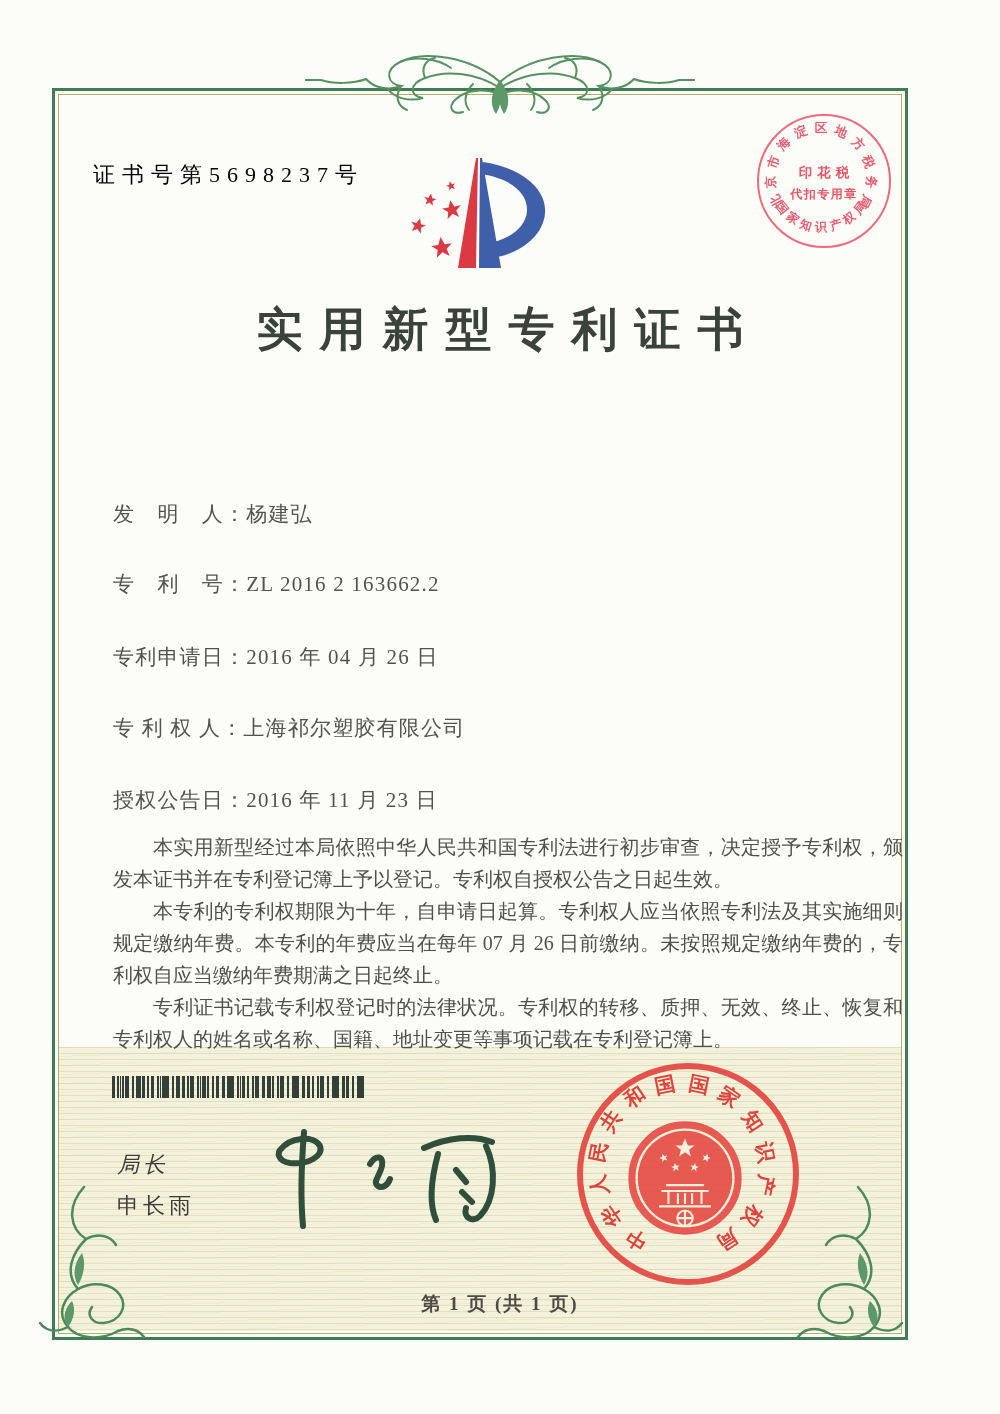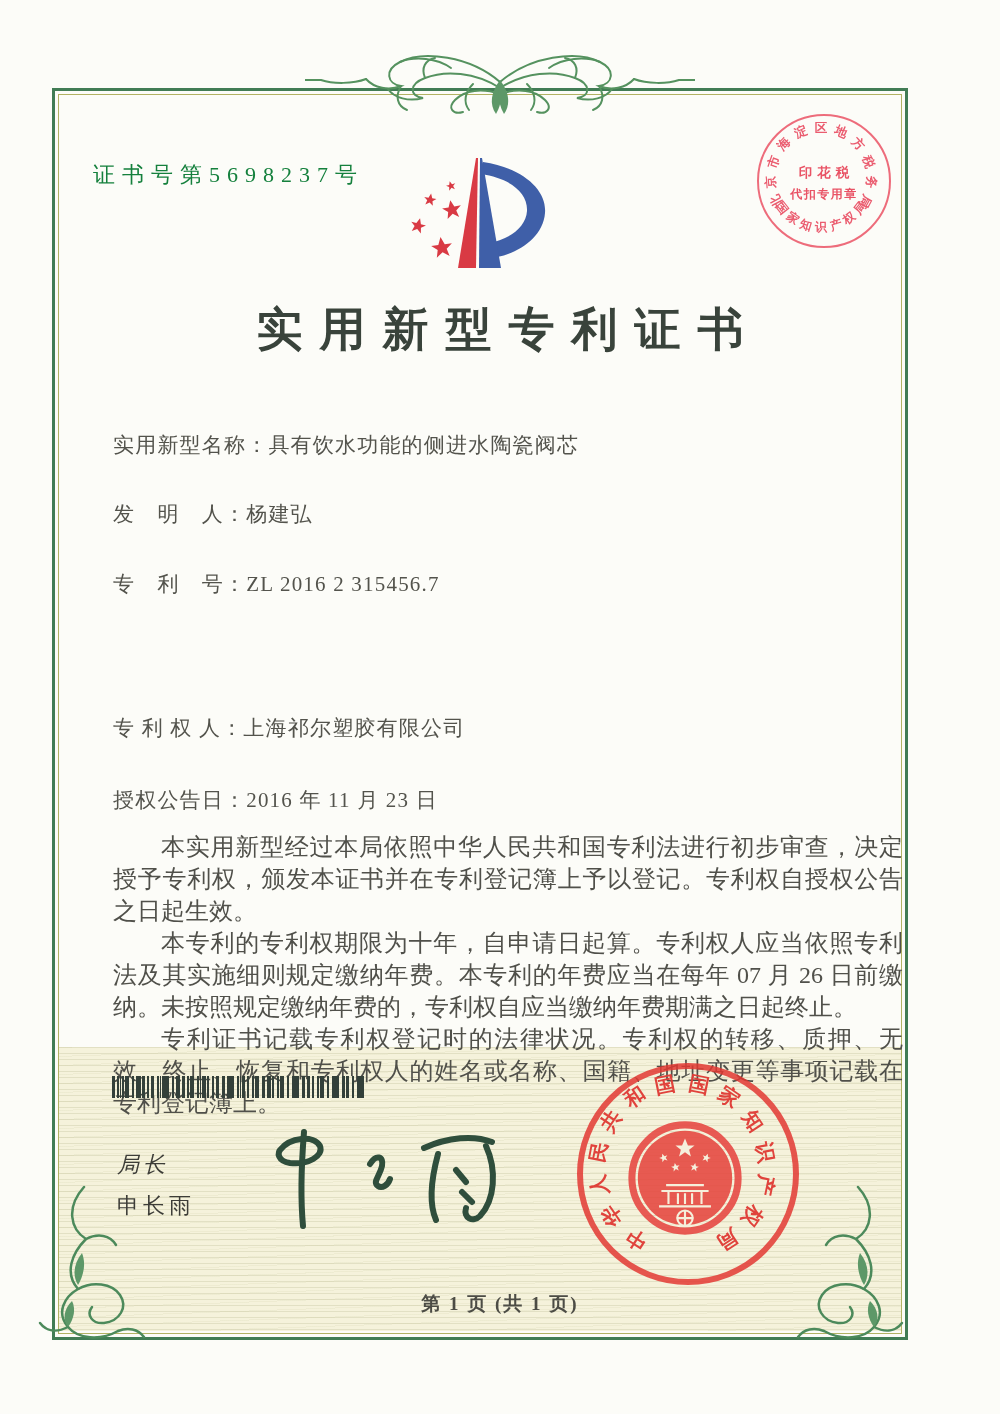--- a/index.html
+++ b/index.html
@@ -19,30 +19,30 @@
     background:
       repeating-linear-gradient(180deg,rgba(188,188,148,.33) 0 1px,rgba(0,0,0,0) 1px 6px),
       repeating-linear-gradient(178deg,rgba(205,205,165,.18) 0 1px,rgba(0,0,0,0) 1px 9px),
       #f5f2db;}
 
   .ornament{position:absolute;z-index:3;color:#4f8d5e;}
   .orn-top{left:305px;top:44px;}
   .orn-bl{left:26px;top:1183px;}
   .orn-br{left:794px;top:1183px;transform:scaleX(-1);}
 
-  .cert-no{position:absolute;left:93px;top:160px;font-size:22px;letter-spacing:7px;color:#15803d;z-index:4;text-align:center;}
+  .cert-no{position:absolute;left:93px;top:160px;font-size:22px;letter-spacing:7px;color:#000000;z-index:4;text-align:center;}
 
   .logo{position:absolute;left:405px;top:150px;z-index:4;}
 
   .title{position:absolute;left:0;right:0;top:299px;text-align:center;font-size:46px;font-weight:600;
          letter-spacing:17px;text-indent:17px;color:#39433b;z-index:4;margin:0;}
 
   .field{position:absolute;left:113px;font-size:21px;letter-spacing:1.2px;color:#53534c;z-index:4;white-space:nowrap;}
 
-  .paras{position:absolute;left:113px;width:790px;top:831px;font-size:24px;line-height:32px;
+  .paras{position:absolute;left:113px;width:790px;top:831px;font-size:20px;line-height:32px;
          color:#50504a;text-align:justify;z-index:4;}
   .paras p{margin:0;text-indent:2em;}
 
   .barcode{position:absolute;left:112px;top:1076px;width:252px;height:22px;z-index:4;
     background:
       repeating-linear-gradient(90deg,#33403a 0 2px,rgba(0,0,0,0) 2px 5px),
       repeating-linear-gradient(90deg,#33403a 0 1px,rgba(0,0,0,0) 1px 8px),
       repeating-linear-gradient(90deg,#33403a 0 3px,rgba(0,0,0,0) 3px 13px);}
 
   .signer{position:absolute;left:117px;z-index:4;font-family:"Liberation Sans","DejaVu Sans",sans-serif;
@@ -156,23 +156,23 @@
         <span class="arc-ch" style="left: 47.4014px; top: 108.775px; font-size: 12px; color: rgb(234, 84, 104); transform: translate(-50%, -50%) rotate(377.333deg);">知</span>
         <span class="arc-ch" style="left: 62px; top: 111px; font-size: 12px; color: rgb(234, 84, 104); transform: translate(-50%, -50%) rotate(360deg);">识</span>
         <span class="arc-ch" style="left: 76.5986px; top: 108.775px; font-size: 12px; color: rgb(234, 84, 104); transform: translate(-50%, -50%) rotate(342.667deg);">产</span>
         <span class="arc-ch" style="left: 89.8713px; top: 102.301px; font-size: 12px; color: rgb(234, 84, 104); transform: translate(-50%, -50%) rotate(325.333deg);">权</span>
         <span class="arc-ch" style="left: 100.613px; top: 92.1674px; font-size: 12px; color: rgb(234, 84, 104); transform: translate(-50%, -50%) rotate(308deg);">局</span>
       </div>
   </div>
 
   <h1 class="title">实用新型专利证书</h1>
 
-  <div class="field" style="top:431px">实用新型名称：具有饮水功能的侧进水陶瓷阀芯</div>
   <div class="field" style="top:500px">发　明　人：杨建弘</div>
-  <div class="field" style="top:570px">专　利　号：ZL 2016 2 315456.7</div>
+  <div class="field" style="top:570px">专　利　号：ZL 2016 2 163662.2</div>
+  <div class="field" style="top:643px">专利申请日：2016 年 04 月 26 日</div>
   <div class="field" style="top:714px">专 利 权 人：上海祁尔塑胶有限公司</div>
   <div class="field" style="top:786px">授权公告日：2016 年 11 月 23 日</div>
 
   <div class="paras">
     <p>本实用新型经过本局依照中华人民共和国专利法进行初步审查，决定授予专利权，颁发本证书并在专利登记簿上予以登记。专利权自授权公告之日起生效。</p>
     <p>本专利的专利权期限为十年，自申请日起算。专利权人应当依照专利法及其实施细则规定缴纳年费。本专利的年费应当在每年 07 月 26 日前缴纳。未按照规定缴纳年费的，专利权自应当缴纳年费期满之日起终止。</p>
     <p>专利证书记载专利权登记时的法律状况。专利权的转移、质押、无效、终止、恢复和专利权人的姓名或名称、国籍、地址变更等事项记载在专利登记簿上。</p>
   </div>
 
   <div class="barcode"></div>

